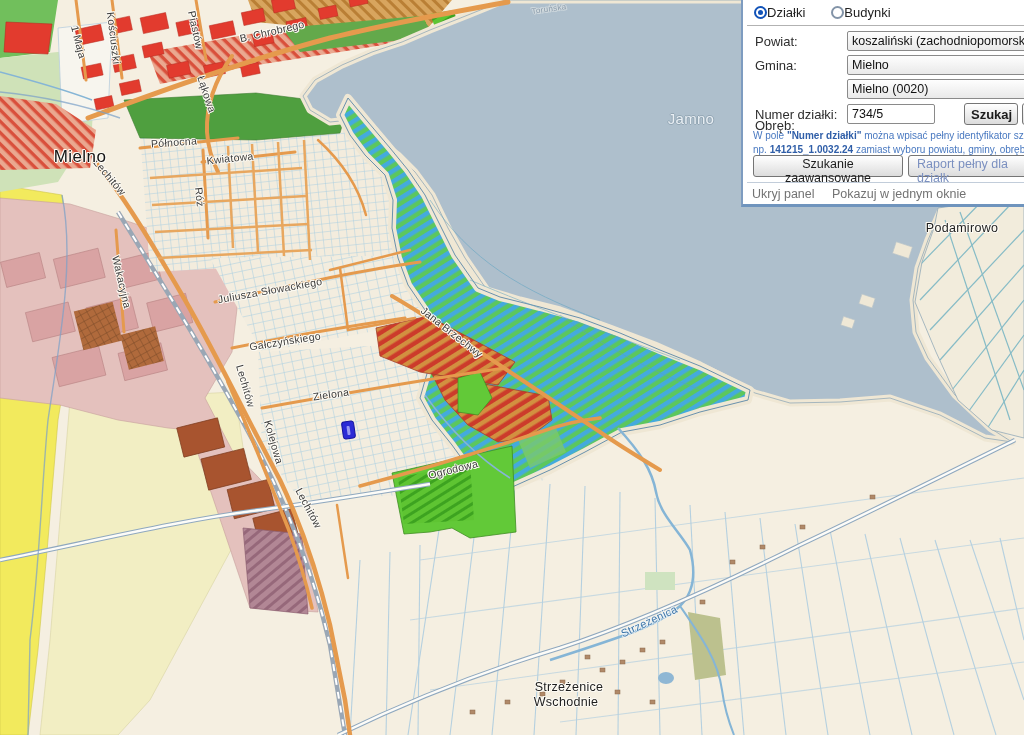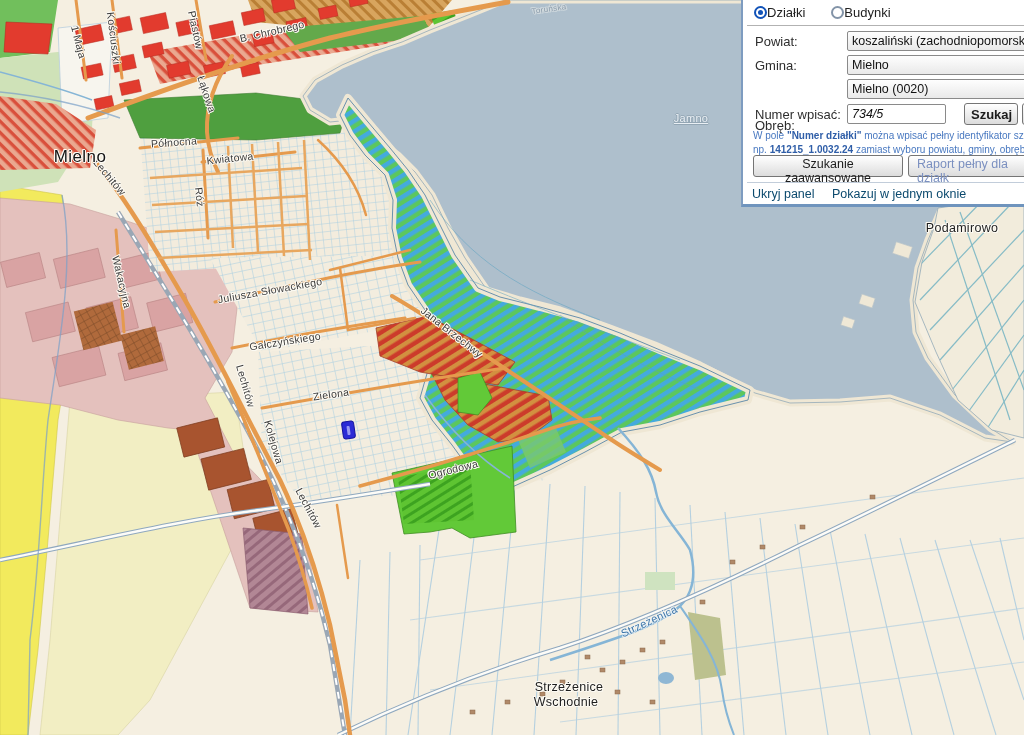--- a/index.html
+++ b/index.html
@@ -7,22 +7,22 @@
        font-family:"Liberation Sans",sans-serif;background:#f5efe1;}
   #map{position:absolute;left:0;top:0;width:1024px;height:735px;}
   #map svg{display:block;}
   
   #map-labels{position:absolute;left:0;top:0;width:1024px;height:735px;pointer-events:none;}
   .mlabel{position:absolute;white-space:nowrap;transform-origin:center;
     font-size:10.5px;color:#3d3d3d;letter-spacing:.3px;
     text-shadow:-1px 0 #fdfbf5,1px 0 #fdfbf5,0 -1px #fdfbf5,0 1px #fdfbf5,1px 1px #fdfbf5,-1px -1px #fdfbf5;}
   .mlabel.place-lg{font-size:17px;color:#141414;letter-spacing:.4px;}
   .mlabel.place{font-size:12.5px;color:#1d1d1d;}
-  .mlabel.water-label{font-size:11px;color:#e9eff4;
-    text-shadow:-1px 0 #93a6b4,1px 0 #93a6b4,0 -1px #93a6b4,0 1px #93a6b4;text-decoration:underline;}
+  .mlabel.water-label{font-size:15px;color:#e9eff4;
+    text-shadow:-1px 0 #93a6b4,1px 0 #93a6b4,0 -1px #93a6b4,0 1px #93a6b4;}
   .mlabel.stream-label{font-size:11px;color:#3e76a8;
     text-shadow:-1px 0 #eef4f8,1px 0 #eef4f8,0 -1px #eef4f8,0 1px #eef4f8;}
   .mlabel.faint{opacity:.45;font-size:8px;color:#5d6f80;}
   
   #panel{position:absolute;left:741px;top:0;width:281px;height:204px;background:#ffffff;
     border-left:2px solid #7e9cc0;border-bottom:3px solid #6f94bd;overflow:hidden;
     font-size:13px;color:#222;}
   .prow{position:absolute;left:0;width:100%;}
   .radio-row{top:5px;left:11px;display:flex;gap:26px;align-items:center;}
   .radio-row label{display:flex;align-items:center;cursor:pointer;}
@@ -30,30 +30,30 @@
     display:inline-flex;align-items:center;justify-content:center;box-sizing:border-box;}
   .radio.checked{border-color:#1253b8;}
   .radio.checked::after{content:"";width:5px;height:5px;border-radius:50%;background:#1253b8;}
   .sep{position:absolute;left:4px;right:0;border-top:1px solid #b2b2b2;}
   .flabel{position:absolute;left:12px;color:#2d2d2d;}
   .fctrl{position:absolute;left:104px;height:20px;box-sizing:border-box;
     border:1px solid #8a8a8a;border-radius:2px;font-size:12.5px;
     font-family:"Liberation Sans",sans-serif;
     background:linear-gradient(#fefefe,#e9e9e9);padding:1px 4px;color:#111;}
   select.fctrl{width:200px;appearance:none;}
-  input.fctrl{background:#fff;width:99px;font-style:italic;}
+  input.fctrl{background:#fff;width:88px;}
   .pbtn{position:absolute;height:22px;box-sizing:border-box;border:1px solid #757575;
     border-radius:3px;background:linear-gradient(#ffffff,#dcdcdc);
     font-family:"Liberation Sans",sans-serif;font-size:12.5px;color:#1c1c1c;cursor:pointer;}
   .pbtn.bold{font-weight:bold;font-size:13px;}
   .pbtn.linkish{color:#7b90c0;}
   .help{position:absolute;left:10px;top:129px;width:300px;font-size:10px;line-height:1.4;color:#4878c0;}
   .help b{color:#2f5ea8;}
   .plinks{position:absolute;left:9px;top:187px;font-size:12.5px;}
-  .plinks a{color:#0c4a6e;text-decoration:none;margin-right:14px;cursor:pointer;}
+  .plinks a{color:#737373;text-decoration:none;margin-right:14px;cursor:pointer;}
   
   #marker{position:absolute;left:342px;top:421px;width:11px;height:16px;border-radius:3px;
     background:#2b2bd6;border:1px solid #14149e;transform:rotate(-8deg);
     display:flex;align-items:center;justify-content:center;}
   #marker::after{content:"";width:3px;height:9px;background:#9a9af2;border-radius:1px;}
 </style>
 </head>
 <body>
 
 <div id="map">
@@ -380,21 +380,21 @@
   <span class="flabel" style="top:58px;">Gmina:</span>
   <select class="fctrl" style="top:55px;">
     <option>Mielno</option>
   </select>
 
   <span class="flabel" style="top:82px;margin-top:36px;">Obręb:</span>
   <select class="fctrl" style="top:79px;">
     <option>Mielno (0020)</option>
   </select>
 
-  <span class="flabel" style="top:107px;">Numer wpisać:</span>
+  <span class="flabel" style="top:107px;">Numer działki:</span>
   <input class="fctrl" style="top: 104px;" value="734/5">
   <button class="pbtn bold" style="top:103px;left:221px;width:54px;">Szukaj</button>
   <button class="pbtn" style="top:103px;left:279px;width:30px;"></button>
 
   <div class="help">
     <span>W pole </span><b>"Numer działki"</b><span> można wpisać pełny identyfikator szukan</span><br>
     <span>np. </span><b>141215_1.0032.24</b><span> zamiast wyboru powiatu, gminy, obrębu.</span>
   </div>
 
   <button class="pbtn" style="top:155px;left:10px;width:150px;">Szukanie zaawansowane</button>

